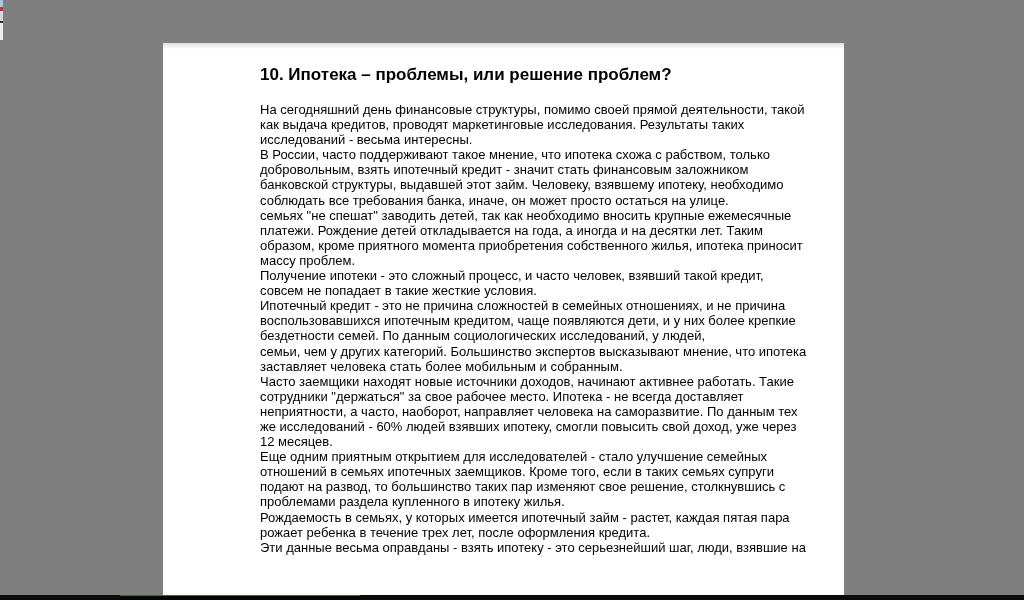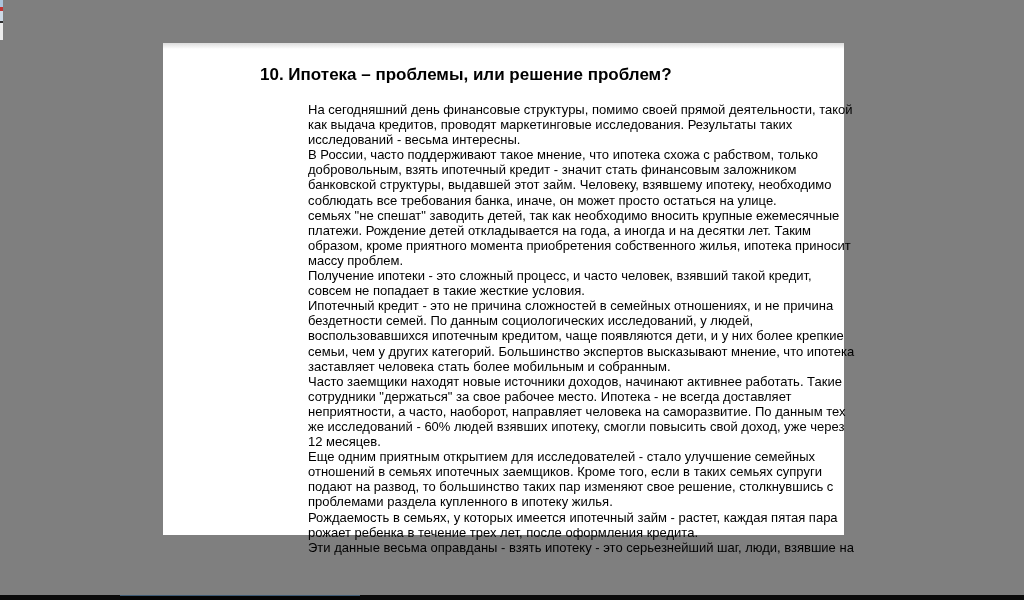--- a/index.html
+++ b/index.html
@@ -21,21 +21,21 @@
   .sliver .s1 { height: 7px;  background: #aac4dd; }
   .sliver .s2 { height: 4px;  background: #c03434; }
   .sliver .s3 { height: 10px; background: #cdd9e6; }
   .sliver .s4 { height: 2px;  background: #2e2e2e; }
   .sliver .s5 { height: 17px; background: #ececec; }
 
   
   .page {
     position: absolute;
     left: 163px; top: 43px;
-    width: 681px; height: 492px;
+    width: 681px; height: 557px;
     background: #ffffff;
     z-index: 1;
     box-sizing: border-box;
     padding: 22px 51px 0 97px;
   }
   .page::before {
     content: "";
     position: absolute;
     left: 0; top: 0; right: 0; height: 6px;
     background: linear-gradient(#dcdcdc, #ffffff);
@@ -46,21 +46,20 @@
     font-size: 17px;
     line-height: 20px;
     font-weight: bold;
     color: #000000;
     white-space: nowrap;
   }
   .doc-body {
     font-size: 13px;
     line-height: 15.1px;
     color: #000000;
-    margin-left: 48px;
   }
   .doc-body .line {
     white-space: nowrap;
   }
 
   
   .taskbar {
     position: absolute;
     left: 0; bottom: 0; width: 1024px; height: 5px;
     background: #0b0b0b;
@@ -97,22 +96,22 @@
         <div class="line">добровольным, взять ипотечный кредит - значит стать финансовым заложником</div>
         <div class="line">банковской структуры, выдавшей этот займ. Человеку, взявшему ипотеку, необходимо</div>
         <div class="line">соблюдать все требования банка, иначе, он может просто остаться на улице.</div>
         <div class="line">семьях "не спешат" заводить детей, так как необходимо вносить крупные ежемесячные</div>
         <div class="line">платежи. Рождение детей откладывается на года, а иногда и на десятки лет. Таким</div>
         <div class="line">образом, кроме приятного момента приобретения собственного жилья, ипотека приносит</div>
         <div class="line">массу проблем.</div>
         <div class="line">Получение ипотеки - это сложный процесс, и часто человек, взявший такой кредит,</div>
         <div class="line">совсем не попадает в такие жесткие условия.</div>
         <div class="line">Ипотечный кредит - это не причина сложностей в семейных отношениях, и не причина</div>
+        <div class="line">воспользовавшихся ипотечным кредитом, чаще появляются дети, и у них более крепкие</div>
         <div class="line">бездетности семей. По данным социологических исследований, у людей,</div>
-        <div class="line">воспользовавшихся ипотечным кредитом, чаще появляются дети, и у них более крепкие</div>
         <div class="line">семьи, чем у других категорий. Большинство экспертов высказывают мнение, что ипотека</div>
         <div class="line">заставляет человека стать более мобильным и собранным.</div>
         <div class="line">Часто заемщики находят новые источники доходов, начинают активнее работать. Такие</div>
         <div class="line">сотрудники "держаться" за свое рабочее место. Ипотека - не всегда доставляет</div>
         <div class="line">неприятности, а часто, наоборот, направляет человека на саморазвитие. По данным тех</div>
         <div class="line">же исследований - 60% людей взявших ипотеку, смогли повысить свой доход, уже через</div>
         <div class="line">12 месяцев.</div>
         <div class="line">Еще одним приятным открытием для исследователей - стало улучшение семейных</div>
         <div class="line">отношений в семьях ипотечных заемщиков. Кроме того, если в таких семьях супруги</div>
         <div class="line">подают на развод, то большинство таких пар изменяют свое решение, столкнувшись с</div>

